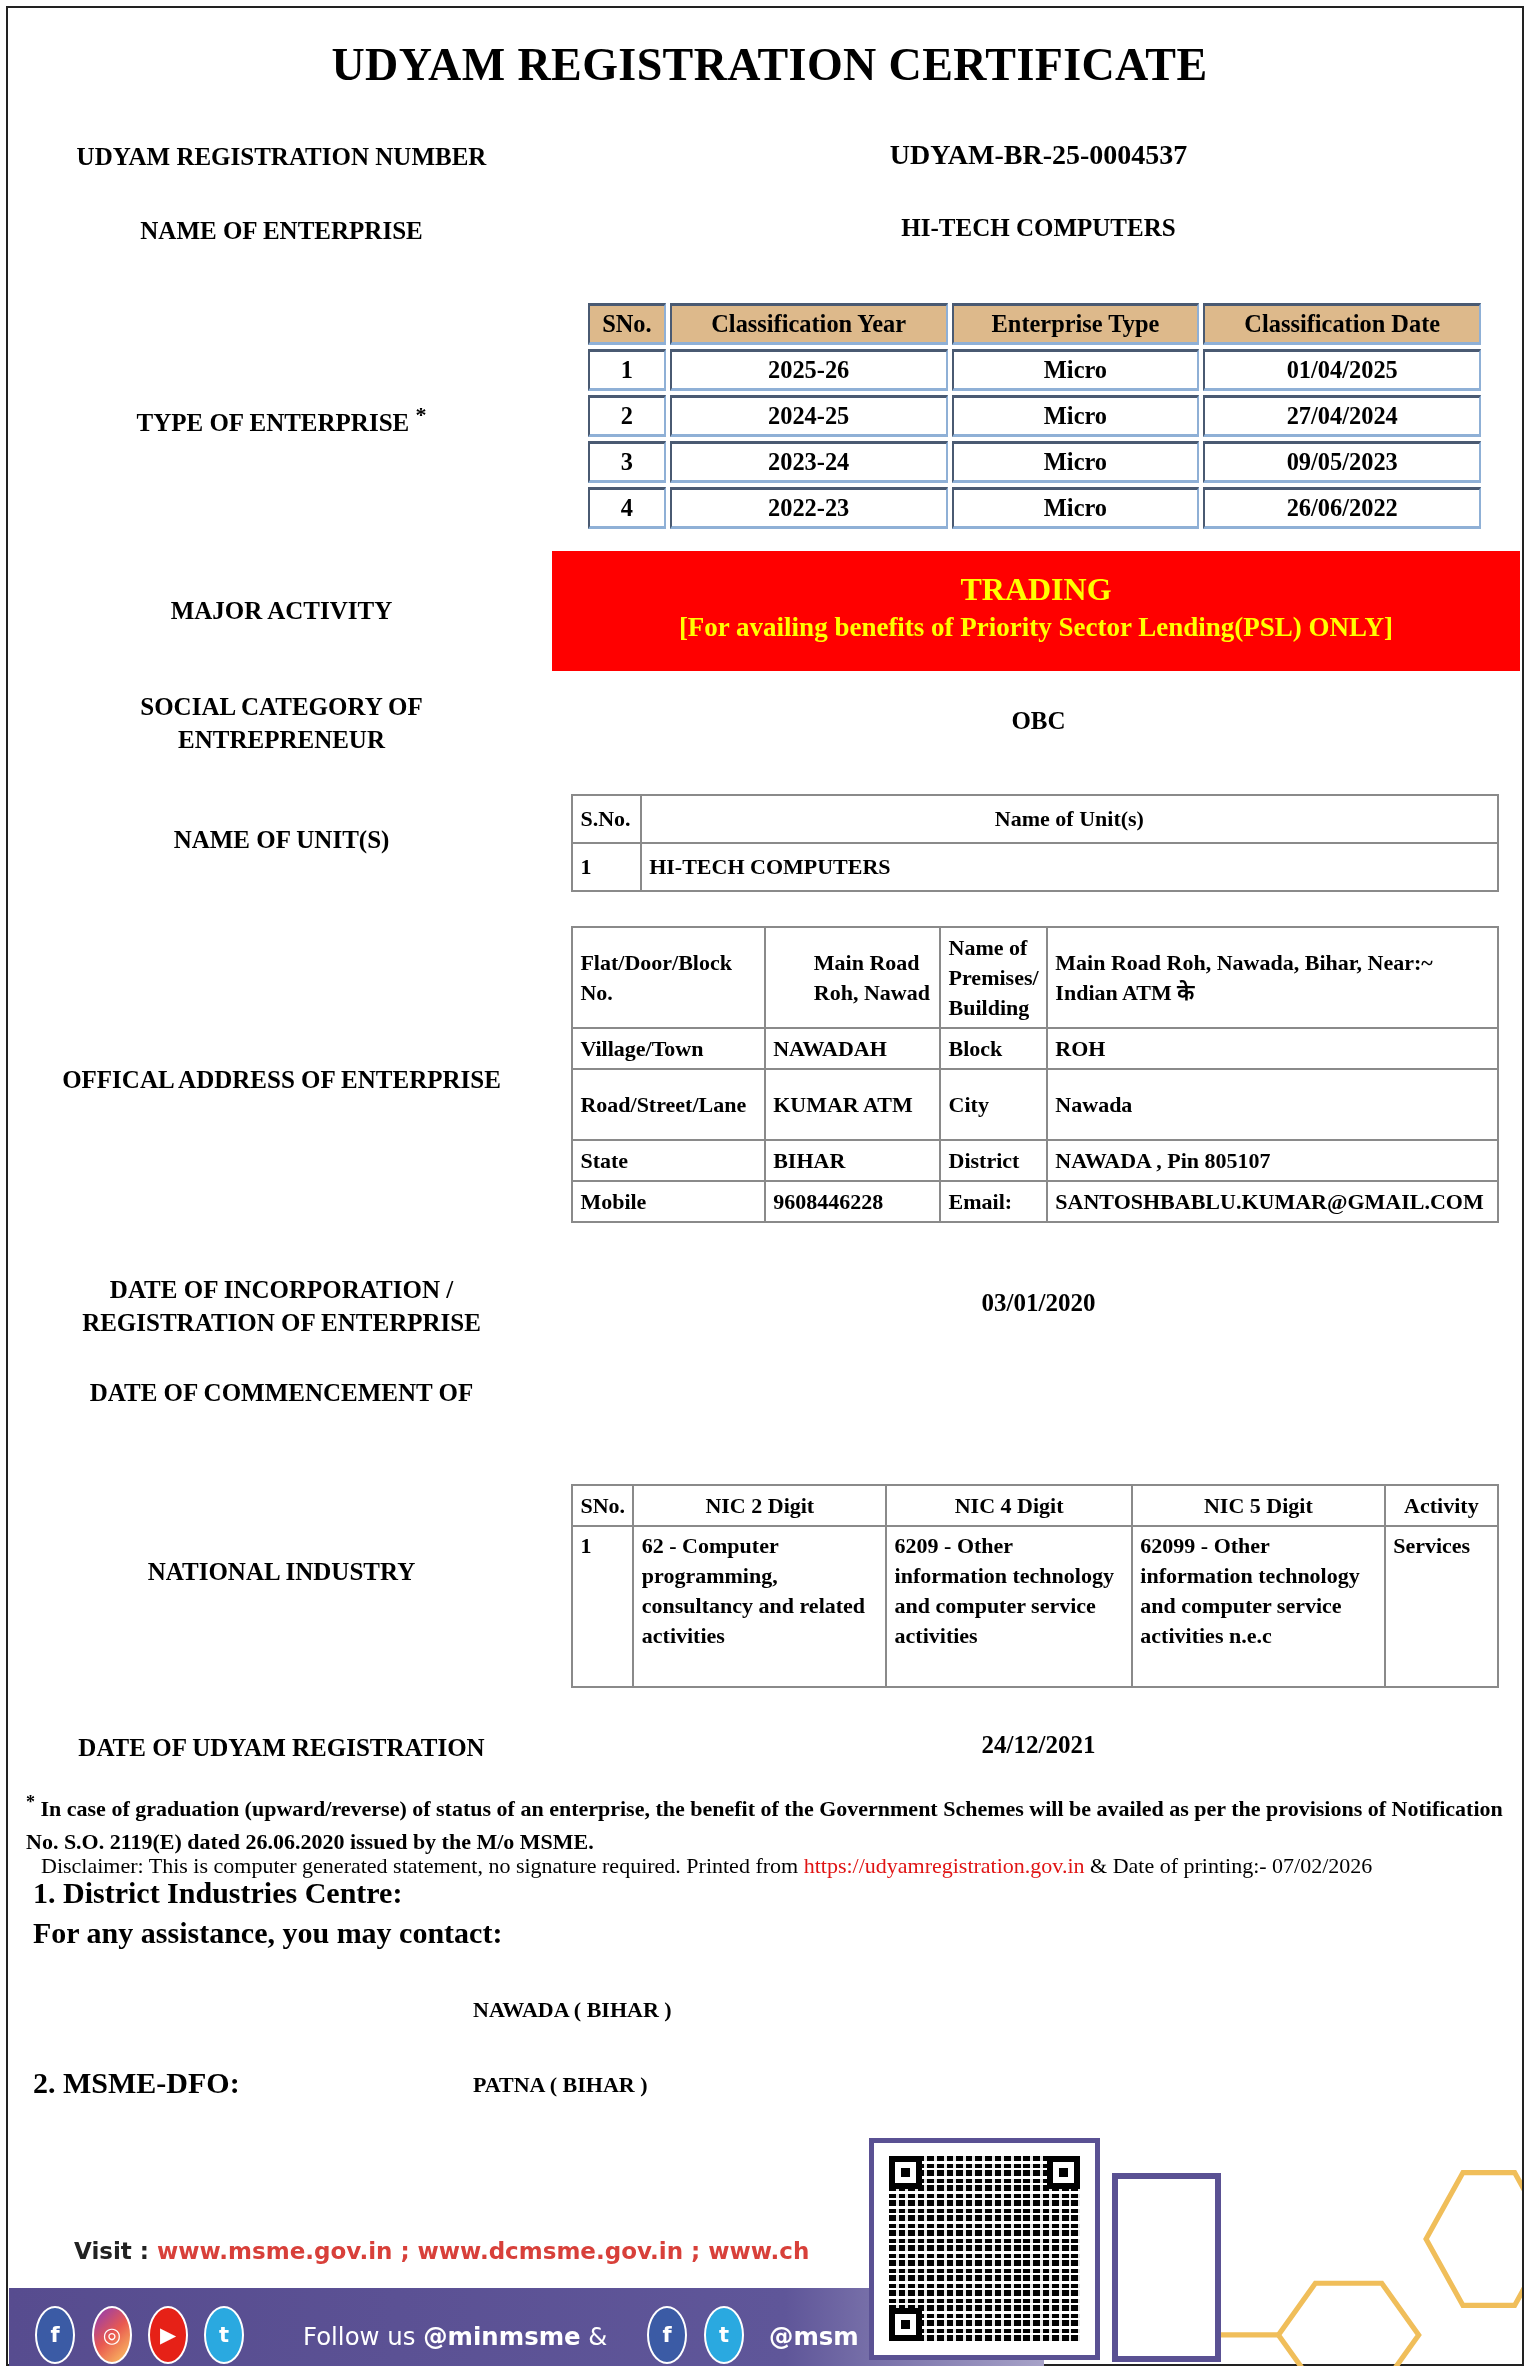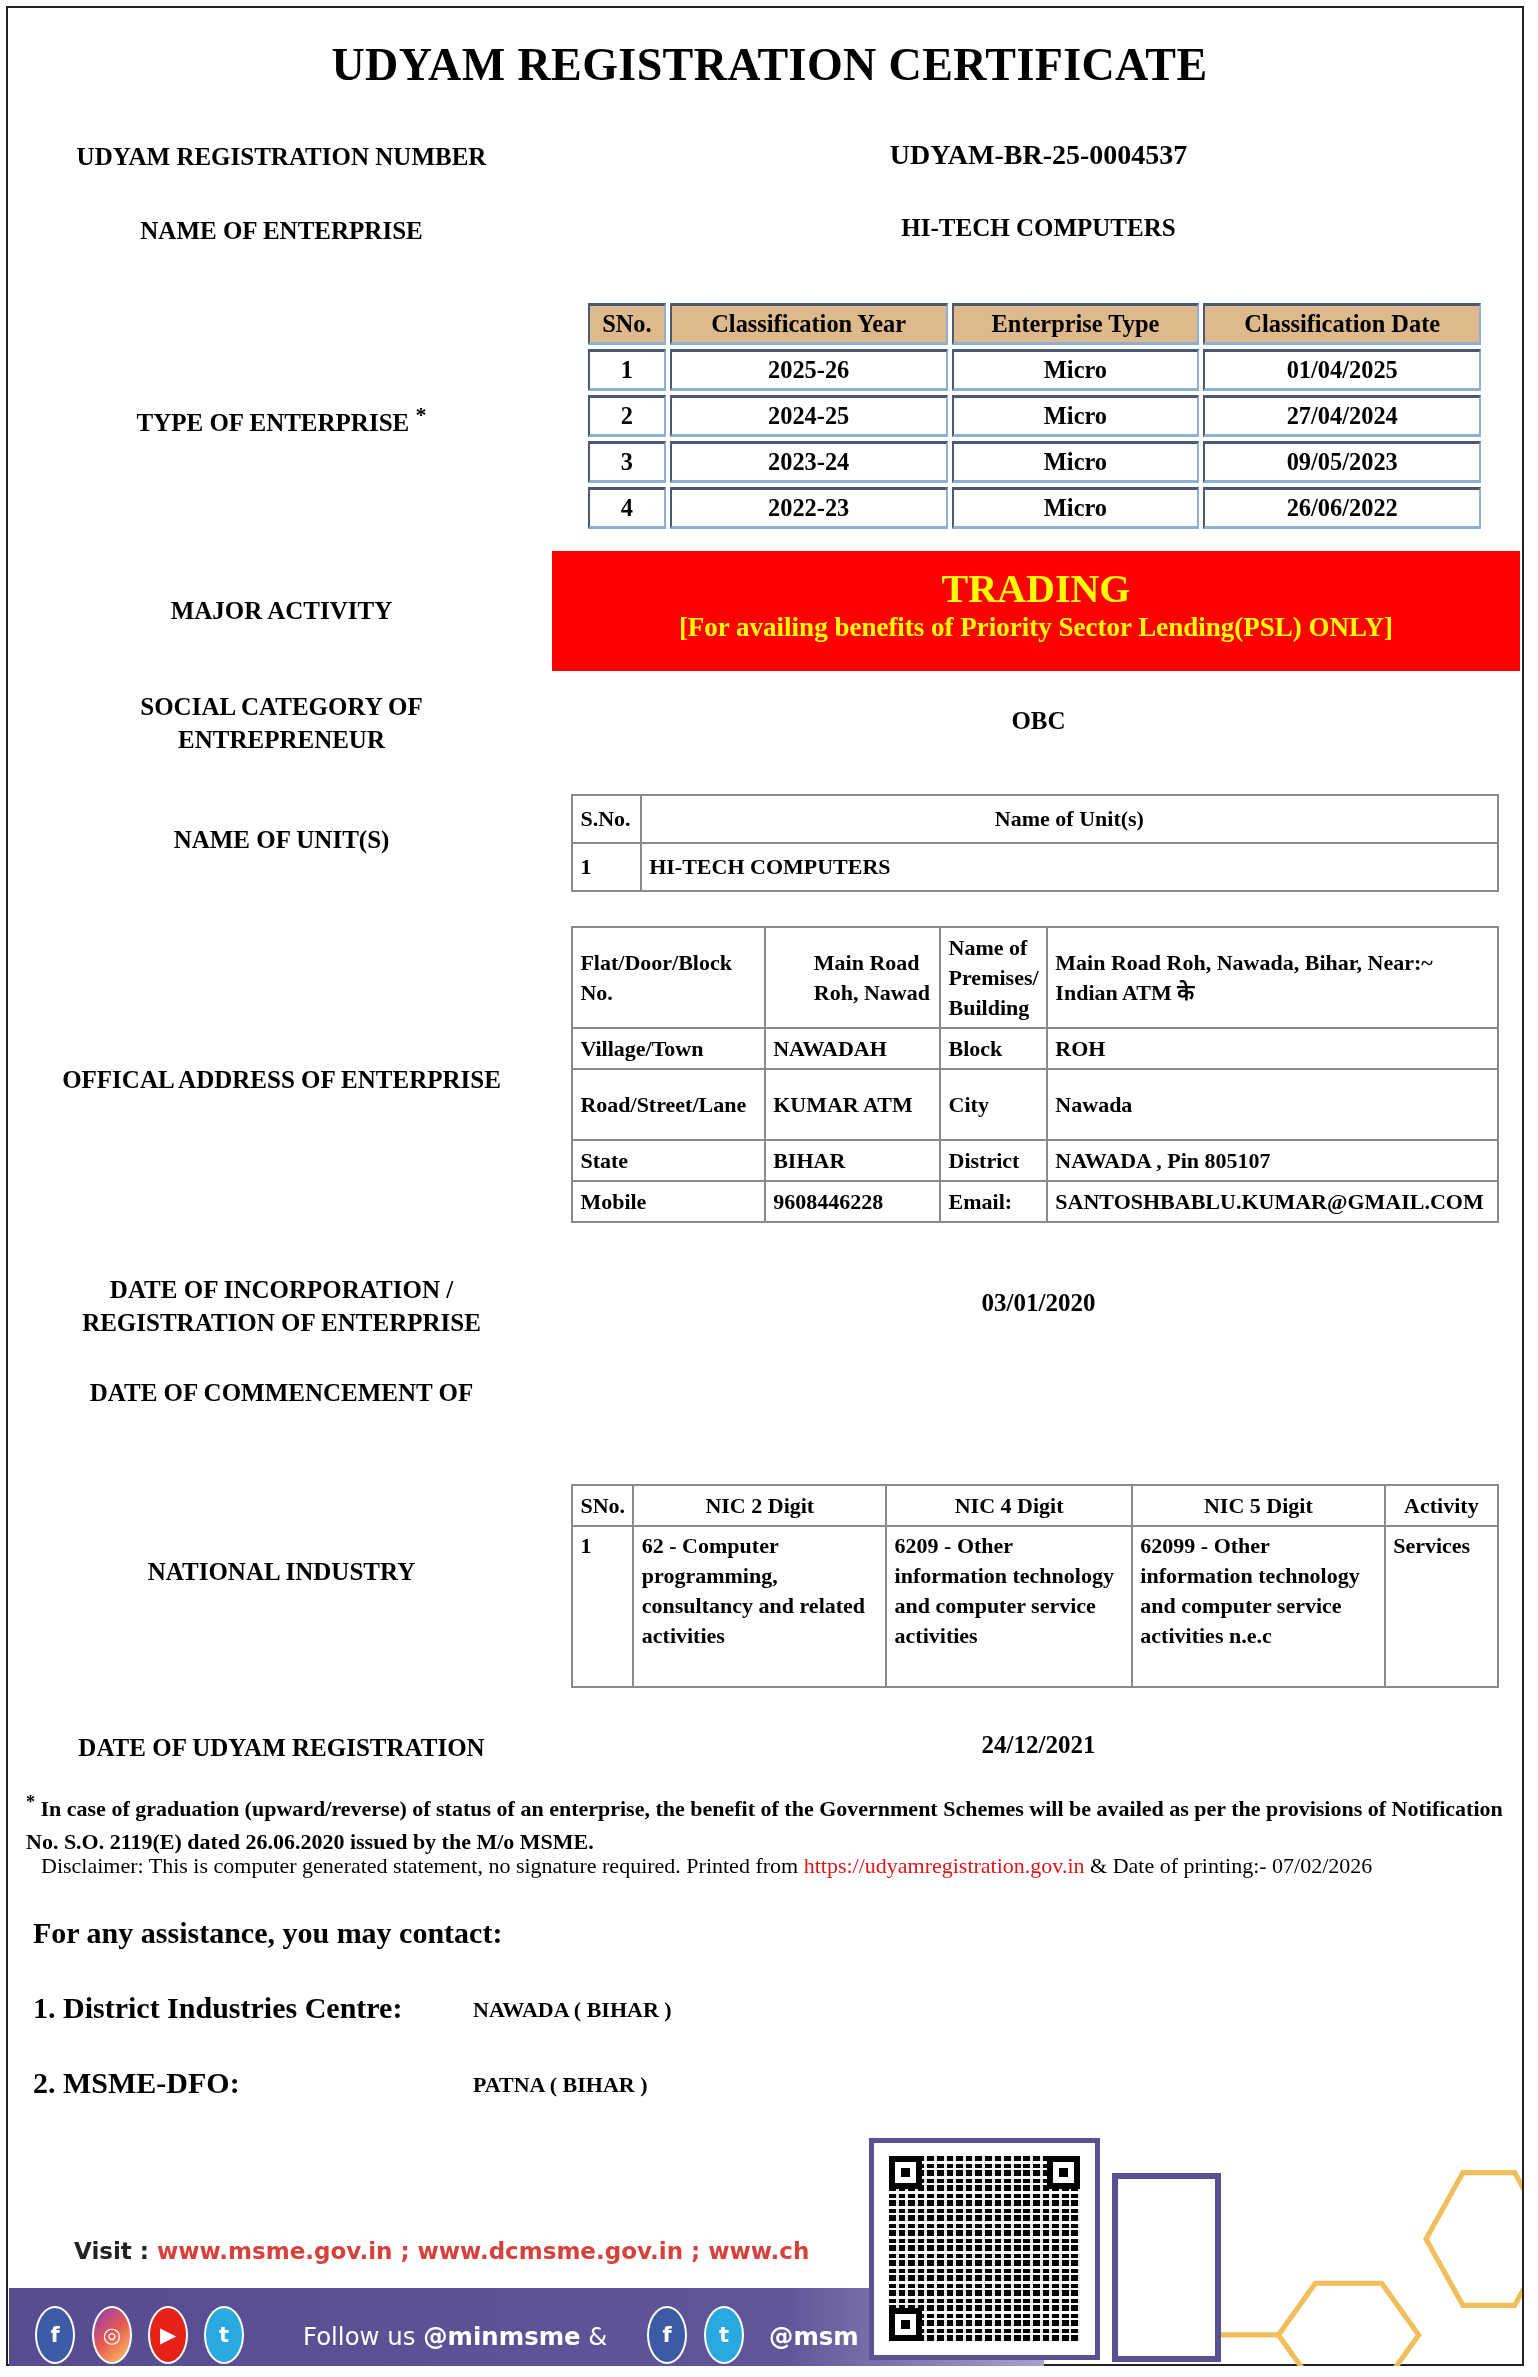--- a/index.html
+++ b/index.html
@@ -15,21 +15,21 @@
   .rcol { left:562px; width:953px; }
 
   
   table.cls { position:absolute; left:584px; top:299px; border-collapse:separate; border-spacing:4.4px 4.4px; }
   table.cls td, table.cls th { font-size:24.4px; font-weight:bold; text-align:center; height:33px; padding:1.5px 7.4px;
      border-top:3px solid #4a5a72; border-left:2.2px solid #4a5a72; border-right:2.2px solid #8fb0d6; border-bottom:3.7px solid #8fb0d6; }
   table.cls th { background:#ddb98b; }
   table.cls td { background:#fff; }
 
   .activity-box { left:552px; top:551px; width:968px; height:120px; background:#ff0000; color:#ffff00; text-align:center; }
-  .act-main { font-size:40px; font-weight:bold; margin-top:16.3px; line-height:44px; }
+  .act-main { font-size:32px; font-weight:bold; margin-top:16.3px; line-height:44px; }
   .act-sub { font-size:27px; font-weight:bold; line-height:33px; }
 
   table.grid { position:absolute; border-collapse:collapse; }
   table.grid td, table.grid th { border:2.2px solid #8a8a8a; font-size:22px; font-weight:bold; padding:4.4px 7.4px; vertical-align:middle; text-align:left; line-height:30px; }
   table.units { left:571px; top:794px; width:928px; }
   table.units th { height:37px; }
   table.units td { height:37px; }
   table.addr { left:571px; top:926px; width:928px; }
   table.nic { left:571px; top:1484px; width:928px; }
   table.nic th { text-align:center; }
@@ -213,21 +213,21 @@
 <div class="abs foot1">
   <sup>*</sup>
   <span>In case of graduation (upward/reverse) of status of an enterprise, the benefit of the Government Schemes will be availed as per the provisions of Notification No. S.O. 2119(E) dated    26.06.2020 issued by the M/o MSME.</span>
 </div>
 
 <div class="abs disc">
   <span>Disclaimer: This is computer generated statement, no signature required. Printed from </span><span class="red">https://udyamregistration.gov.in</span><span> &amp; Date of printing:- 07/02/2026</span>
 </div>
 
 <div class="abs assist">For any assistance, you may contact:</div>
-<div class="abs contact-lbl" style="top:1991px;">1. District Industries Centre:</div>
+<div class="abs contact-lbl" style="top:1876px;">1. District Industries Centre:</div>
 <div class="abs contact-val" style="top:1997px;">NAWADA ( BIHAR )</div>
 <div class="abs contact-lbl" style="top:2066px;">2. MSME-DFO:</div>
 <div class="abs contact-val" style="top:2072px;">PATNA ( BIHAR )</div>
 
 <svg class="abs" style="left:1212px;top:2143px;" width="310" height="223" viewBox="0 0 420 302">
   <polygon class="hex" points="90,260 140,190 230,190 280,260 230,330 140,330"></polygon>
   <polygon class="hex" points="290,130 340,40 410,40 460,130 410,220 340,220"></polygon>
   <line class="hex" x1="0" y1="260" x2="90" y2="260"></line>
 </svg>
 

